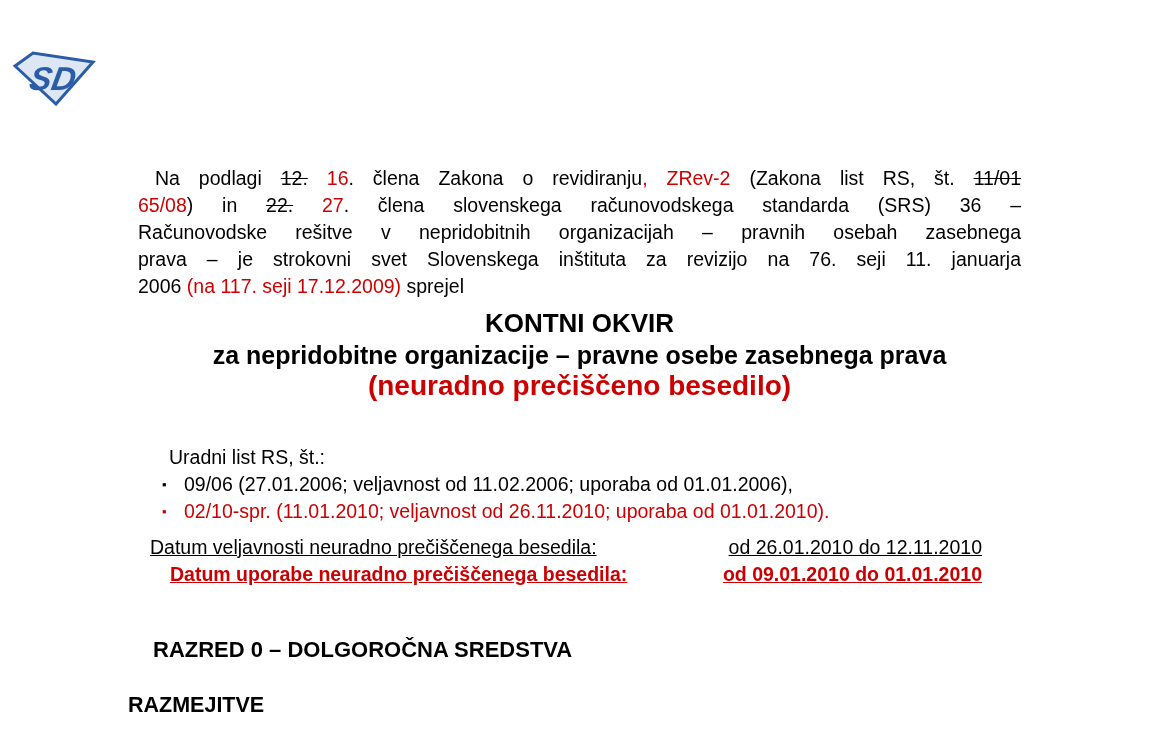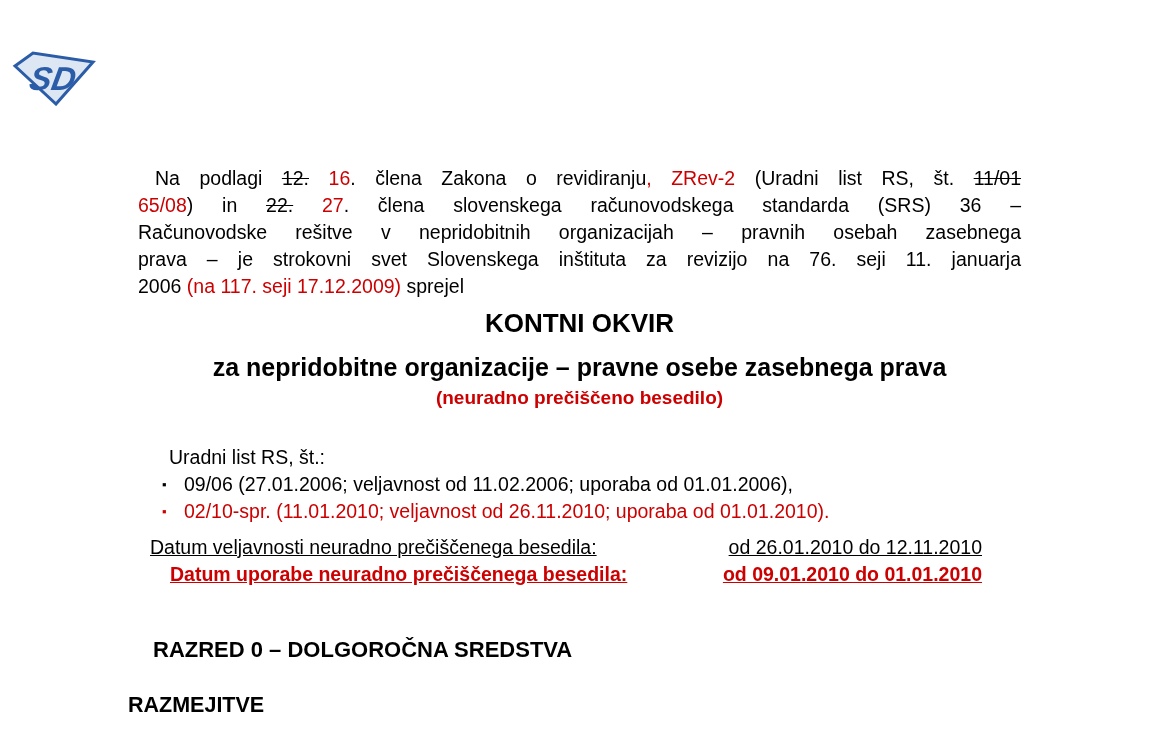--- a/index.html
+++ b/index.html
@@ -31,22 +31,22 @@
     white-space:normal;
   }
   .intro-line.first{text-indent:17px;}
   .intro-line.last{text-align-last:auto;}
   .run-del{text-decoration:line-through;}
   .run-ins{color:var(--red);}
 
   
   .title-block{position:absolute;left:138px;top:308px;width:883px;text-align:center;}
   .title-main{font-size:26px;font-weight:bold;line-height:31px;}
-  .title-sub{font-size:25px;font-weight:bold;line-height:32px;margin-top:12px;}
-  .title-note{font-size:19px;font-weight:bold;line-height:30px;color:var(--red);}
+  .title-sub{font-size:25px;font-weight:bold;line-height:32px;}
+  .title-note{font-size:28px;font-weight:bold;line-height:30px;color:var(--red);}
 
   
   .gazette{position:absolute;left:162px;top:444px;width:871px;font-size:19.5px;line-height:27px;}
   .gazette-heading{margin-left:7px;}
   .gazette-item{display:flex;}
   .gazette-item[data-variant="revision"]{color:var(--red);}
   .bullet{flex:none;width:22px;font-size:13px;line-height:27px;}
 
   
   .validity{position:absolute;left:150px;top:534px;width:832px;font-size:19.5px;line-height:27px;}
@@ -66,21 +66,21 @@
 <body>
 
 <div class="page">
 
   <svg class="logo" viewBox="0 0 84 56" xmlns="http://www.w3.org/2000/svg">
     <path d="M3,16 L21,3 L81,12 L44,54 Z" fill="var(--logo-fill)" stroke="var(--logo-blue)" stroke-width="3" stroke-linejoin="miter"></path>
     <text x="20" y="40" font-size="33" font-style="italic" font-weight="bold" fill="var(--logo-blue)" transform="translate(3,0) skewX(-10)">SD</text>
   </svg>
 
   <div class="intro">
-    <div class="intro-line first"><span class="run run-normal">Na podlagi </span><span class="run run-del">12.</span><span class="run run-normal"> </span><span class="run run-ins">16</span><span class="run run-normal">. člena Zakona o revidiranju</span><span class="run run-ins">, ZRev-2</span><span class="run run-normal"> (Uradni list RS, št. </span><span class="run run-del">11/01</span></div>
+    <div class="intro-line first"><span class="run run-normal">Na podlagi </span><span class="run run-del">12.</span><span class="run run-normal"> </span><span class="run run-ins">16</span><span class="run run-normal">. člena Zakona o revidiranju</span><span class="run run-ins">, ZRev-2</span><span class="run run-normal"> (Zakona list RS, št. </span><span class="run run-del">11/01</span></div>
     <div class="intro-line"><span class="run run-ins">65/08</span><span class="run run-normal">) in </span><span class="run run-del">22.</span><span class="run run-normal"> </span><span class="run run-ins">27</span><span class="run run-normal">. člena slovenskega računovodskega standarda (SRS) 36 –</span></div>
     <div class="intro-line"><span class="run run-normal">Računovodske rešitve v nepridobitnih organizacijah – pravnih osebah zasebnega</span></div>
     <div class="intro-line"><span class="run run-normal">prava – je strokovni svet Slovenskega inštituta za revizijo na 76. seji 11. januarja</span></div>
     <div class="intro-line last"><span class="run run-normal">2006 </span><span class="run run-ins">(na 117. seji 17.12.2009)</span><span class="run run-normal"> sprejel</span></div>
   </div>
 
   <div class="title-block">
     <div class="title-main">KONTNI OKVIR</div>
     <div class="title-sub">za nepridobitne organizacije – pravne osebe zasebnega prava</div>
     <div class="title-note">(neuradno prečiščeno besedilo)</div>

